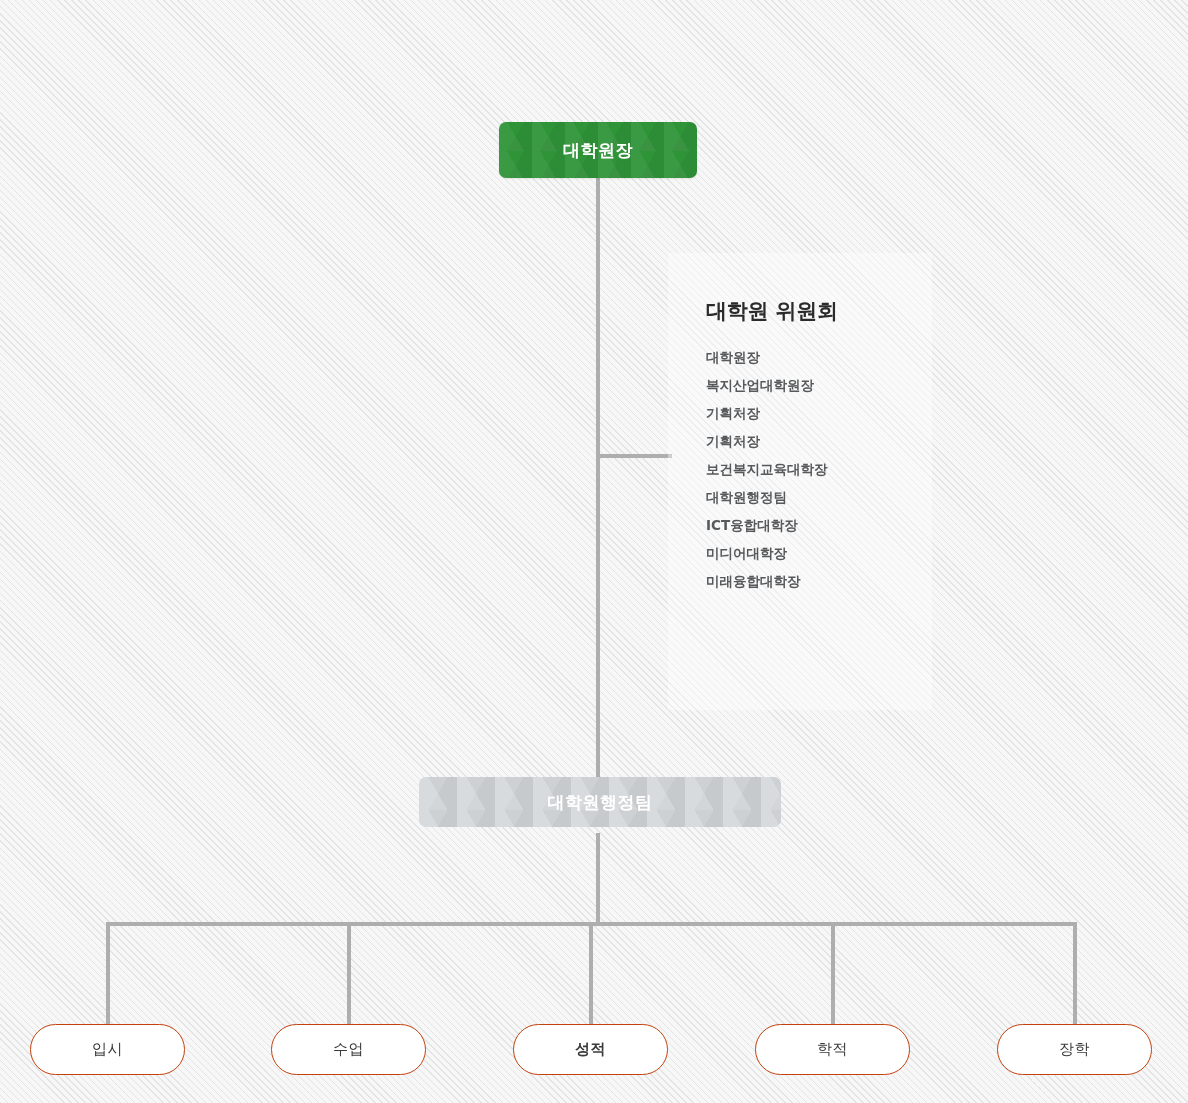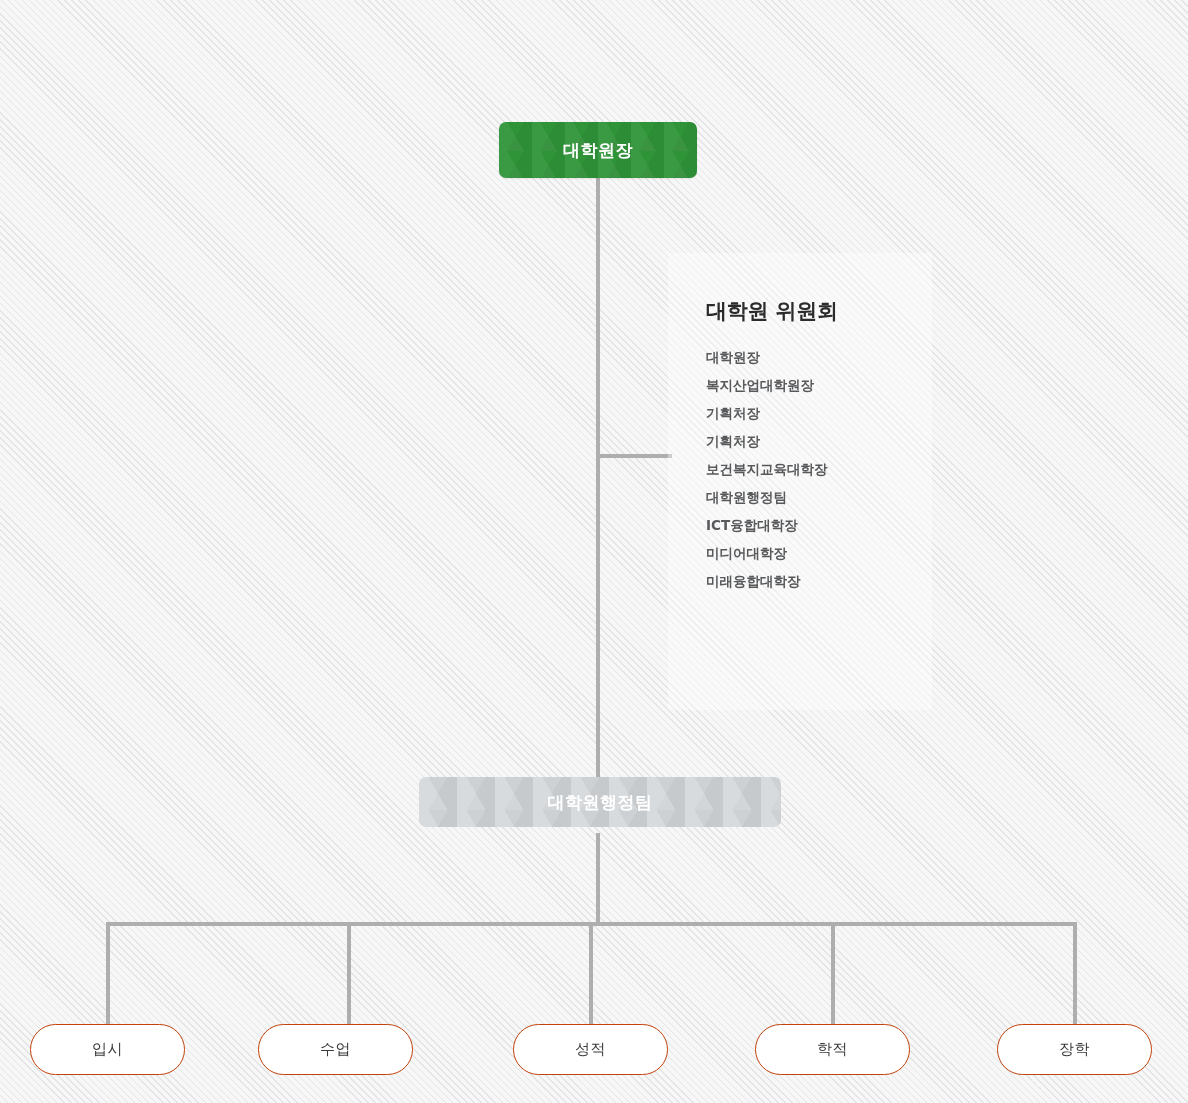--- a/index.html
+++ b/index.html
@@ -142,22 +142,22 @@
     display: flex;
     align-items: center;
     justify-content: center;
   }
   .leaf .label {
     font-size: 15px;
     color: #3a3a3a;
     letter-spacing: 0.5px;
   }
   .leaf-1 { left: 30px; }
-  .leaf-2 { left: 258px; }
-  .leaf-3 { left: 513px; }
+  .leaf-2 { left: 271px; }
+  .leaf-3 { left: 513px; font-weight: bold; }
   .leaf-4 { left: 755px; }
   .leaf-5 { left: 997px; }
 </style>
 </head>
 <body>
 
 <div class="chart-root">
 
   <div class="line line-v trunk-top"></div>
   <div class="line line-h branch-comm"></div>

